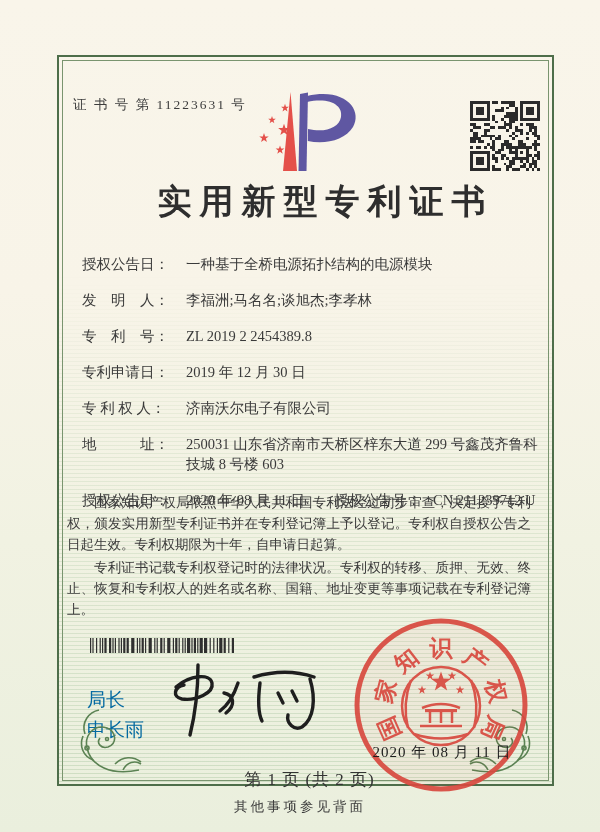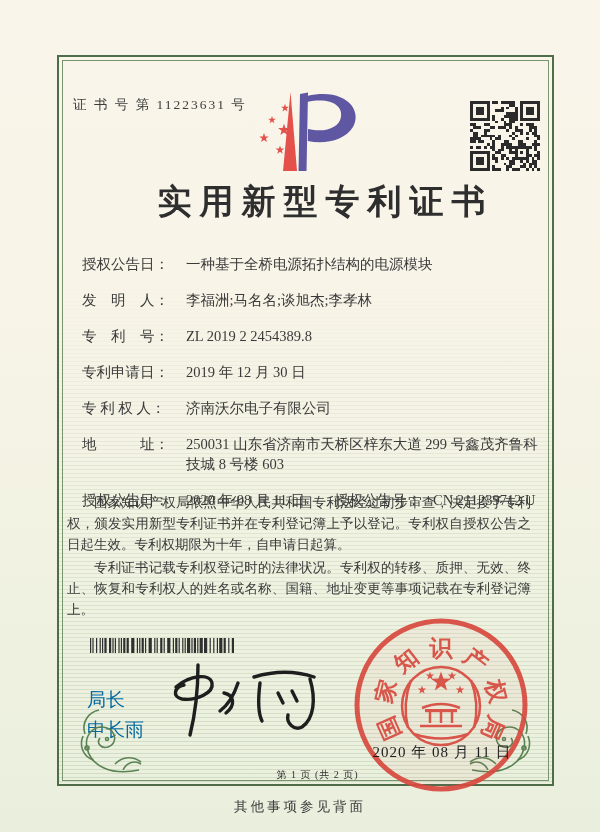--- a/index.html
+++ b/index.html
@@ -37,21 +37,21 @@
   .grant-left{display:flex;width:252px;flex:0 0 252px;}
   .grant-right{display:flex;}
   .grant-right .field-label{width:auto;flex:0 0 auto;margin-right:12px;}
   .paras{position:absolute;left:8px;top:435px;width:464px;font-size:13.5px;line-height:21px;color:#3a3a3a;text-align:justify;}
   .paras p{margin:0 0 2px 0;text-indent:2em;}
   .barcode{position:absolute;left:31px;top:581px;width:148px;height:15px;}
   .signer{position:absolute;left:28px;top:628px;font-size:19px;line-height:30px;color:#0369a1;}
   .sig{position:absolute;left:103px;top:600px;width:168px;height:88px;}
   .seal{position:absolute;left:293px;top:559px;width:178px;height:178px;z-index:2;opacity:.92;}
   .seal-date{position:absolute;left:295px;top:686px;width:176px;text-align:center;font-size:15px;letter-spacing:1px;color:#1d1d1d;z-index:3;}
-  .page-no{position:absolute;left:12px;top:711px;width:100%;text-align:center;font-size:10px;letter-spacing:1px;color:#333;}
+  .page-no{position:absolute;left:4px;top:711px;width:100%;text-align:center;font-size:17px;letter-spacing:1px;color:#333;}
   .ornament{position:absolute;width:82px;height:82px;bottom:4px;}
   .ornament.left{left:4px;}
   .ornament.right{right:4px;transform:scaleX(-1);}
   .back-note{position:absolute;left:0;top:798px;width:100%;text-align:center;font-size:13.5px;letter-spacing:3px;color:#3a3a3a;}
   .seal-char{font-family:"Liberation Serif","DejaVu Serif",serif;font-weight:bold;font-size:23px;fill:#d8493f;}
 </style>
 </head>
 <body>
 
 <div class="frame">

